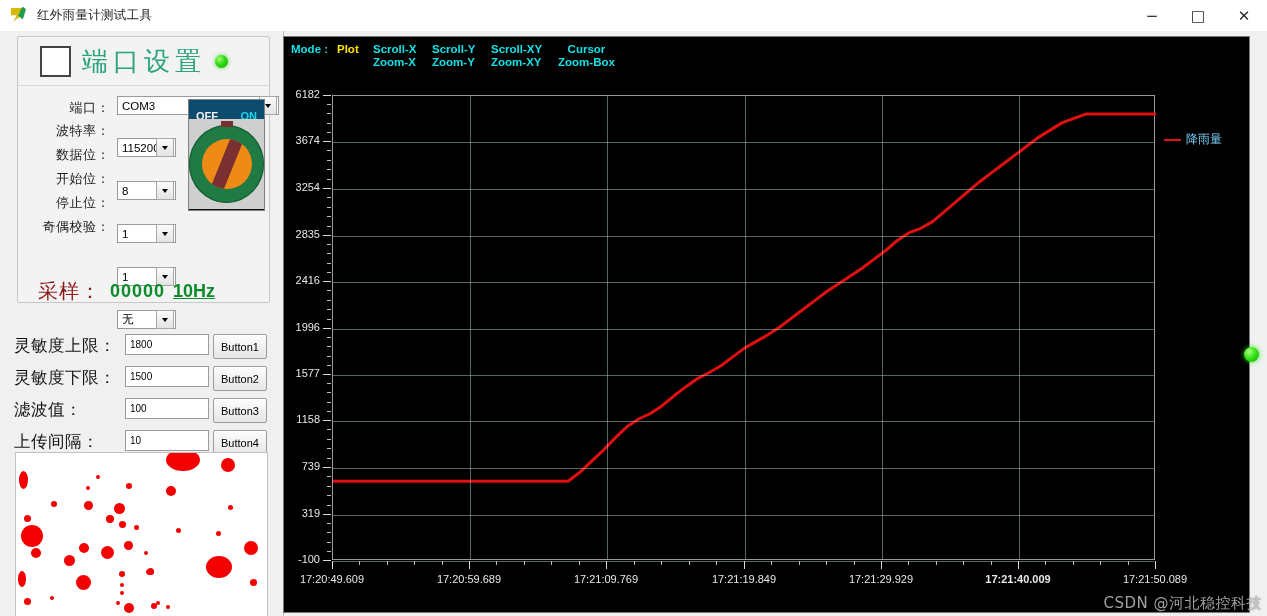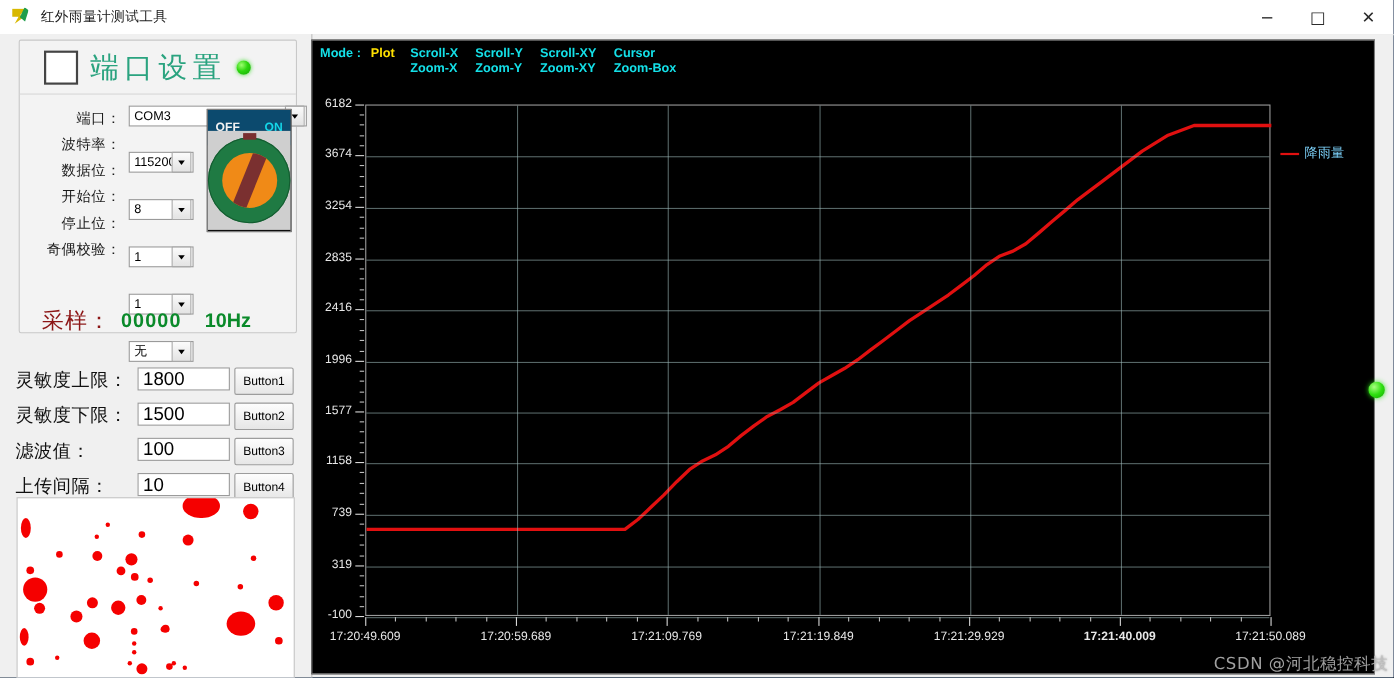--- a/index.html
+++ b/index.html
@@ -141,34 +141,35 @@
   }
   #samp-label{
     font-size:20px;color:#8c1616;font-family:"DejaVu Sans","Liberation Sans",sans-serif;
     letter-spacing:1px;
   }
   #samp-value{
     font-size:18px;color:#0a8a2a;font-weight:bold;margin-left:9px;
     font-family:"Liberation Sans",sans-serif;letter-spacing:1px;
   }
   #samp-rate{
-    font-size:18px;color:#0a8a2a;font-weight:bold;margin-left:21px;
+    font-size:18px;color:#0a8a2a;font-weight:bold;margin-left:8px;
     font-family:"Liberation Sans",sans-serif;
+    text-decoration:underline;
   }
 
   
   .prow{position:absolute;left:14px;height:27px;display:flex;align-items:center;width:255px;}
   .plabel{
     font-size:16.5px;color:#111;font-family:"DejaVu Sans","Liberation Sans",sans-serif;
     letter-spacing:.5px;white-space:nowrap;
   }
   .ptext{
     position:absolute;background:#fff;border:1px solid #9b9b9b;
     height:21px;box-sizing:border-box;display:flex;align-items:center;
-    font-size:17px;color:#000;padding-left:4px;
+    font-size:10px;color:#000;padding-left:4px;
     font-family:"Liberation Sans",sans-serif;
   }
   .pbtn{
     position:absolute;width:52px;height:23px;
     background:linear-gradient(#fdfdfd,#e6e6e6);
     border:1px solid #9c9c9c;border-radius:2px;
     font-size:11px;color:#000;display:flex;align-items:center;justify-content:center;
     font-family:"Liberation Sans",sans-serif;
   }
 
@@ -187,21 +188,21 @@
   #menu-row{
     position:absolute;left:7px;top:6px;width:340px;height:32px;
     font-family:"Liberation Sans",sans-serif;font-weight:bold;font-size:11.5px;
     line-height:13px;
   }
   .m-mode{color:#14e0e8;position:absolute;left:0;top:0;}
   .m-plot{color:#ffe100;position:absolute;left:46px;top:0;}
   .mcol{position:absolute;}
   .m-top{color:#14e0e8;display:block;}
   .m-bot{color:#14e0e8;display:block;}
-  .m-cursor{color:#14e0e8;display:block;}
+  .m-cursor{color:#14e0e8;display:block;text-align:center;}
   .m-zoombox{color:#14e0e8;display:block;}
 
   #plot{
     position:absolute;left:48px;top:58px;width:823px;height:465px;
     background:#000;border:1px solid #9a9a9a;box-sizing:border-box;
   }
   .gl-h{position:absolute;left:0;width:100%;height:1px;background:#9fbcbc;opacity:.55;}
   .gl-v{position:absolute;top:0;height:100%;width:1px;background:#9fbcbc;opacity:.55;}
   .ytick-lbl{
     position:absolute;right:0;font-size:11px;color:#e8e8e8;

